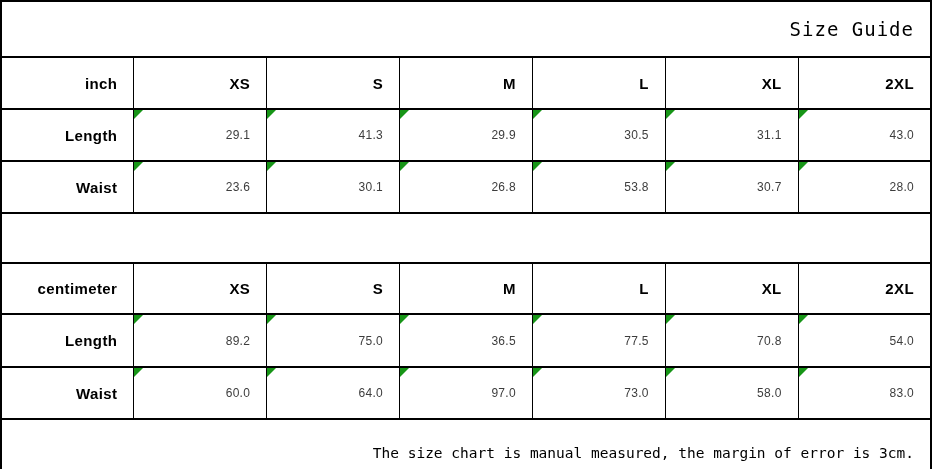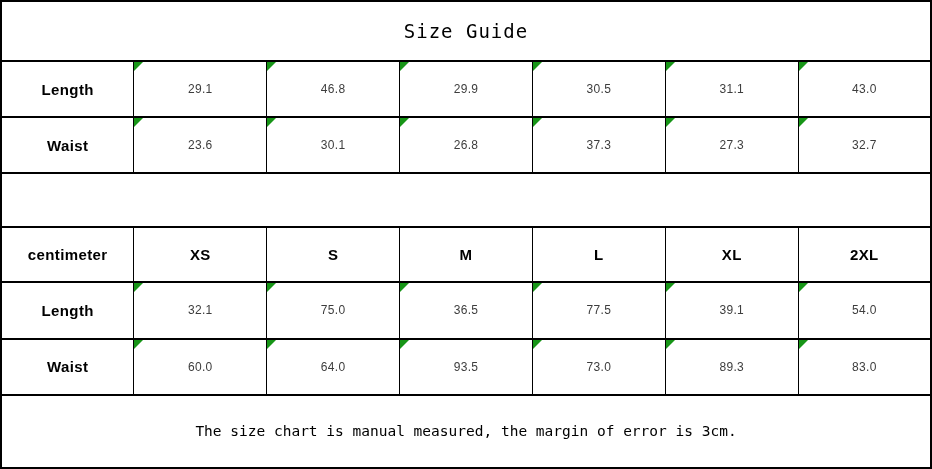--- a/index.html
+++ b/index.html
@@ -16,21 +16,21 @@
     width: 932px;
     height: 469px;
     font-family: "Liberation Sans", sans-serif;
     border: 2px solid #000;
     background: #fff;
   }
   table.size-guide td {
     border: 1px solid #000;
     border-top-width: 2px;
     border-bottom-width: 2px;
-    text-align: center;
+    text-align: right;
     vertical-align: middle;
     padding: 16px;
     position: relative;
     overflow: visible;
   }
   td.title-cell {
     font-family: "DejaVu Sans Mono", "Liberation Mono", monospace;
     font-size: 19px;
     color: #000;
     letter-spacing: 1px;
@@ -74,72 +74,81 @@
     <col style="width:14.286%">
       <col style="width:14.286%">
       <col style="width:14.286%">
     <col style="width:14.284%">
   </colgroup>
   <tbody>
     <tr style="height:52px">
       <td colspan="7" class="title-cell">Size Guide</td>
     </tr>
 
+    <tr style="height:52px">
+      <td class="hdr-cell">inch</td>
+      <td class="hdr-cell">XS</td>
+      <td class="hdr-cell">S</td>
+      <td class="hdr-cell">M</td>
+      <td class="hdr-cell">L</td>
+      <td class="hdr-cell">XL</td>
+      <td class="hdr-cell">2XL</td>
+    </tr>
 
     <tr style="height:52px">
       <td class="label-cell">Length</td>
       <td class="value-cell"><span class="marker"></span><span>29.1</span></td>
-      <td class="value-cell"><span class="marker"></span><span>46.8</span></td>
+      <td class="value-cell"><span class="marker"></span><span>41.3</span></td>
       <td class="value-cell"><span class="marker"></span><span>29.9</span></td>
       <td class="value-cell"><span class="marker"></span><span>30.5</span></td>
       <td class="value-cell"><span class="marker"></span><span>31.1</span></td>
       <td class="value-cell"><span class="marker"></span><span>43.0</span></td>
     </tr>
 
     <tr style="height:52px">
       <td class="label-cell">Waist</td>
       <td class="value-cell"><span class="marker"></span><span>23.6</span></td>
       <td class="value-cell"><span class="marker"></span><span>30.1</span></td>
       <td class="value-cell"><span class="marker"></span><span>26.8</span></td>
-      <td class="value-cell"><span class="marker"></span><span>37.3</span></td>
-      <td class="value-cell"><span class="marker"></span><span>27.3</span></td>
-      <td class="value-cell"><span class="marker"></span><span>32.7</span></td>
+      <td class="value-cell"><span class="marker"></span><span>53.8</span></td>
+      <td class="value-cell"><span class="marker"></span><span>30.7</span></td>
+      <td class="value-cell"><span class="marker"></span><span>28.0</span></td>
     </tr>
 
     <tr style="height:50px">
       <td colspan="7" class="spacer-cell"></td>
     </tr>
 
     <tr style="height:34px">
       <td class="hdr-cell">centimeter</td>
       <td class="hdr-cell">XS</td>
       <td class="hdr-cell">S</td>
       <td class="hdr-cell">M</td>
       <td class="hdr-cell">L</td>
       <td class="hdr-cell">XL</td>
       <td class="hdr-cell">2XL</td>
     </tr>
 
     <tr style="height:53px">
       <td class="label-cell">Length</td>
-      <td class="value-cell"><span class="marker"></span><span>32.1</span></td>
+      <td class="value-cell"><span class="marker"></span><span>89.2</span></td>
       <td class="value-cell"><span class="marker"></span><span>75.0</span></td>
       <td class="value-cell"><span class="marker"></span><span>36.5</span></td>
       <td class="value-cell"><span class="marker"></span><span>77.5</span></td>
-      <td class="value-cell"><span class="marker"></span><span>39.1</span></td>
+      <td class="value-cell"><span class="marker"></span><span>70.8</span></td>
       <td class="value-cell"><span class="marker"></span><span>54.0</span></td>
     </tr>
 
     <tr style="height:52px">
       <td class="label-cell">Waist</td>
       <td class="value-cell"><span class="marker"></span><span>60.0</span></td>
       <td class="value-cell"><span class="marker"></span><span>64.0</span></td>
-      <td class="value-cell"><span class="marker"></span><span>93.5</span></td>
+      <td class="value-cell"><span class="marker"></span><span>97.0</span></td>
       <td class="value-cell"><span class="marker"></span><span>73.0</span></td>
-      <td class="value-cell"><span class="marker"></span><span>89.3</span></td>
+      <td class="value-cell"><span class="marker"></span><span>58.0</span></td>
       <td class="value-cell"><span class="marker"></span><span>83.0</span></td>
     </tr>
 
     <tr style="height:68px">
       <td colspan="7" class="footer-cell">The size chart is manual measured, the margin of error is 3cm.</td>
     </tr>
   </tbody>
 </table>
 
 </body></html>

